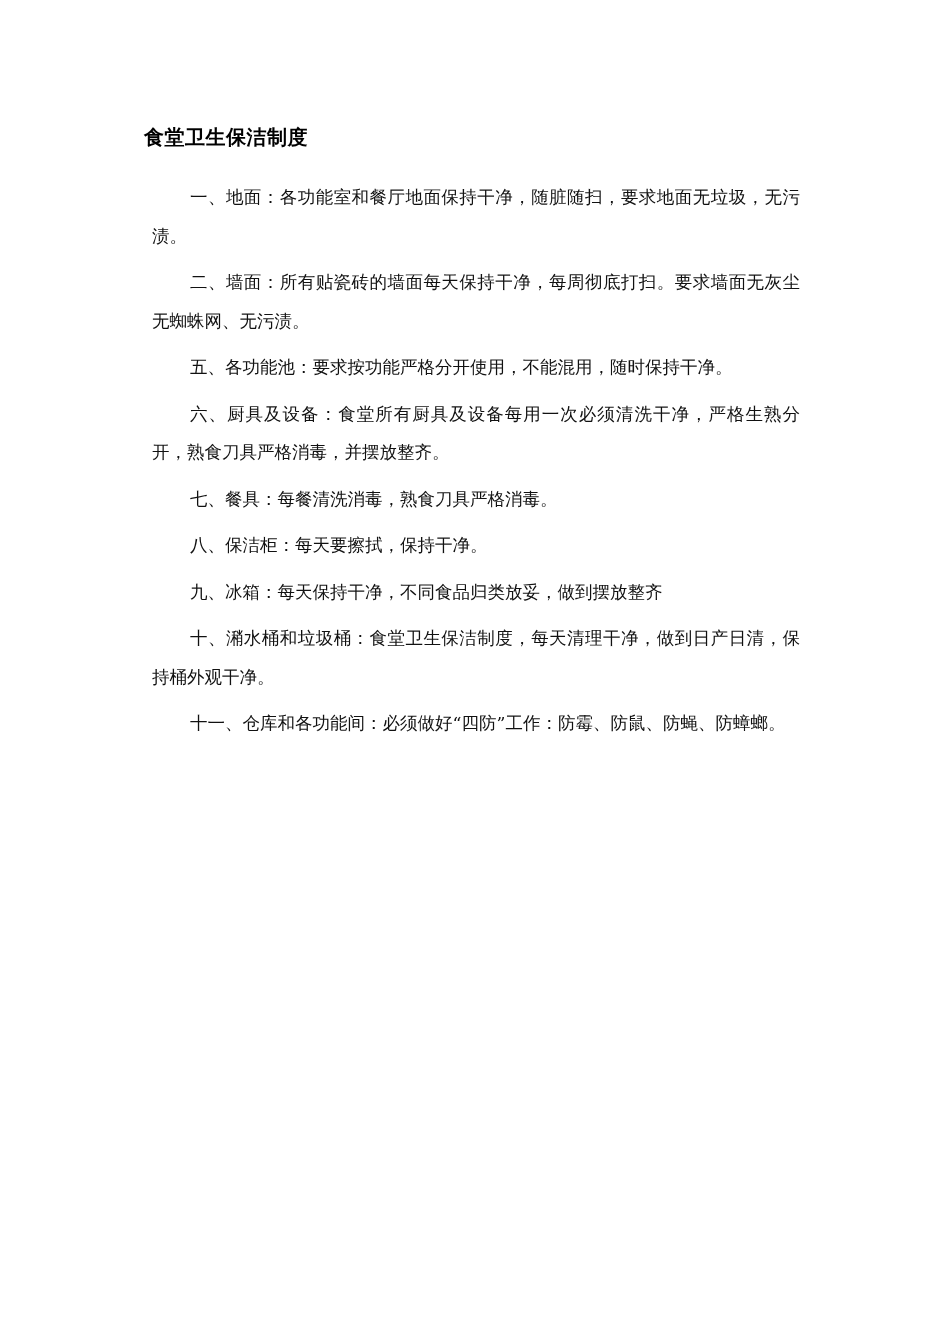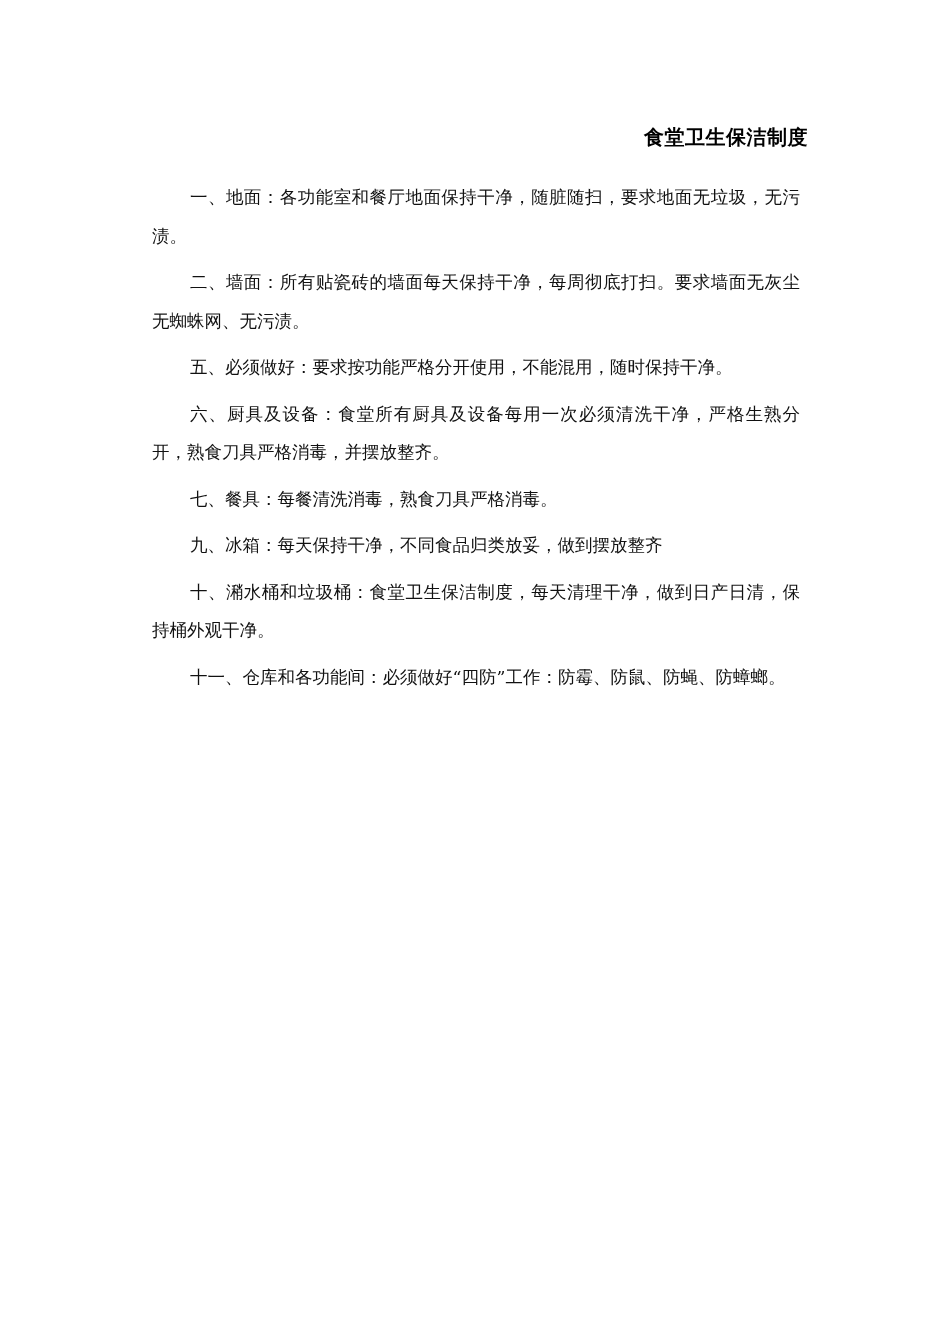--- a/index.html
+++ b/index.html
@@ -15,21 +15,21 @@
       font-family: "DejaVu Serif", "Liberation Serif", serif;
       color: #111111;
     }
     .page {
       position: absolute;
       left: 144px;
       top: 118px;
       width: 664px;
     }
     .title {
-      text-align: right;
+      text-align: left;
       font-family: "DejaVu Sans", "Liberation Sans", sans-serif;
       font-weight: bold;
       font-size: 20px;
       line-height: 38px;
       margin: 0 0 22px 0;
       letter-spacing: 0.5px;
       color: #000000;
     }
     .para {
       font-size: 17.5px;
@@ -41,19 +41,20 @@
       word-break: break-all;
     }
   </style>
 </head>
 <body>
 
 <div class="page">
   <h1 class="title">食堂卫生保洁制度</h1>
   <p class="para">一、地面：各功能室和餐厅地面保持干净，随脏随扫，要求地面无垃圾，无污渍。</p>
   <p class="para">二、墙面：所有贴瓷砖的墙面每天保持干净，每周彻底打扫。要求墙面无灰尘无蜘蛛网、无污渍。</p>
-  <p class="para">五、必须做好：要求按功能严格分开使用，不能混用，随时保持干净。</p>
+  <p class="para">五、各功能池：要求按功能严格分开使用，不能混用，随时保持干净。</p>
   <p class="para">六、厨具及设备：食堂所有厨具及设备每用一次必须清洗干净，严格生熟分开，熟食刀具严格消毒，并摆放整齐。</p>
   <p class="para">七、餐具：每餐清洗消毒，熟食刀具严格消毒。</p>
+  <p class="para">八、保洁柜：每天要擦拭，保持干净。</p>
   <p class="para">九、冰箱：每天保持干净，不同食品归类放妥，做到摆放整齐</p>
   <p class="para">十、潲水桶和垃圾桶：食堂卫生保洁制度，每天清理干净，做到日产日清，保持桶外观干净。</p>
   <p class="para">十一、仓库和各功能间：必须做好“四防”工作：防霉、防鼠、防蝇、防蟑螂。</p>
 </div>
 
 </body></html>

